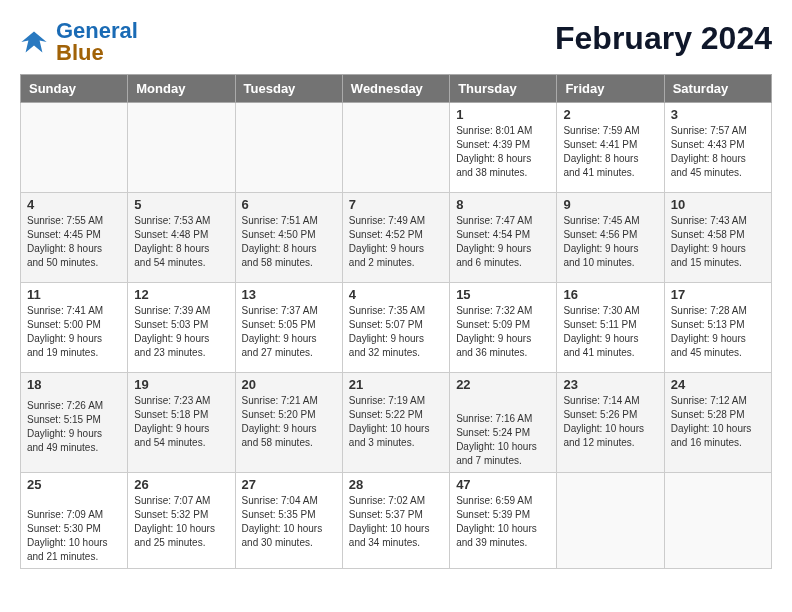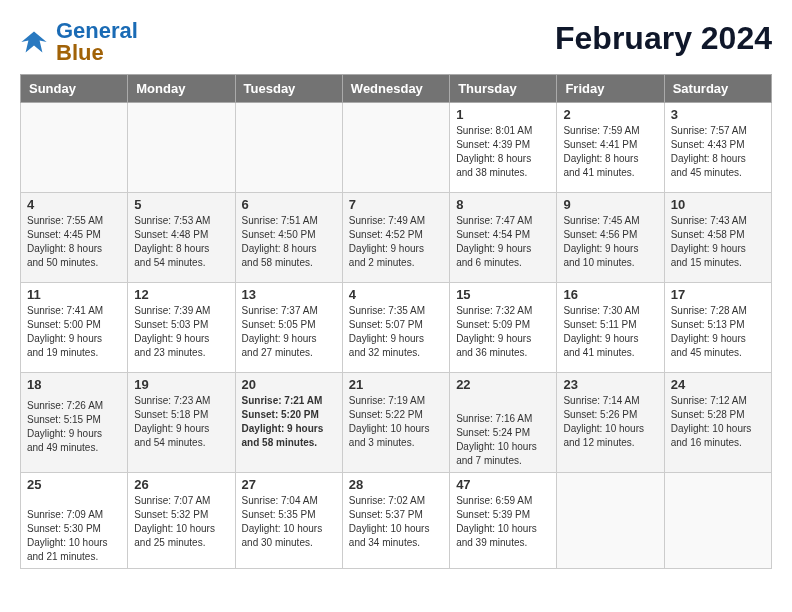--- a/index.html
+++ b/index.html
@@ -263,21 +263,21 @@
         </td>
         <td>
           <span class="day-number">19</span>
           <div class="day-info" style="white-space: pre-line;">Sunrise: 7:23 AM
 Sunset: 5:18 PM
 Daylight: 9 hours
 and 54 minutes.</div>
         </td>
         <td>
           <span class="day-number">20</span>
-          <div class="day-info" style="white-space: pre-line; font-weight: bold;">Sunrise: 7:21 AM
+          <div class="day-info" style="white-space: pre-line;">Sunrise: 7:21 AM
 Sunset: 5:20 PM
 Daylight: 9 hours
 and 58 minutes.</div>
         </td>
         <td>
           <span class="day-number">21</span>
           <div class="day-info" style="white-space: pre-line;">Sunrise: 7:19 AM
 Sunset: 5:22 PM
 Daylight: 10 hours
 and 3 minutes.</div>

